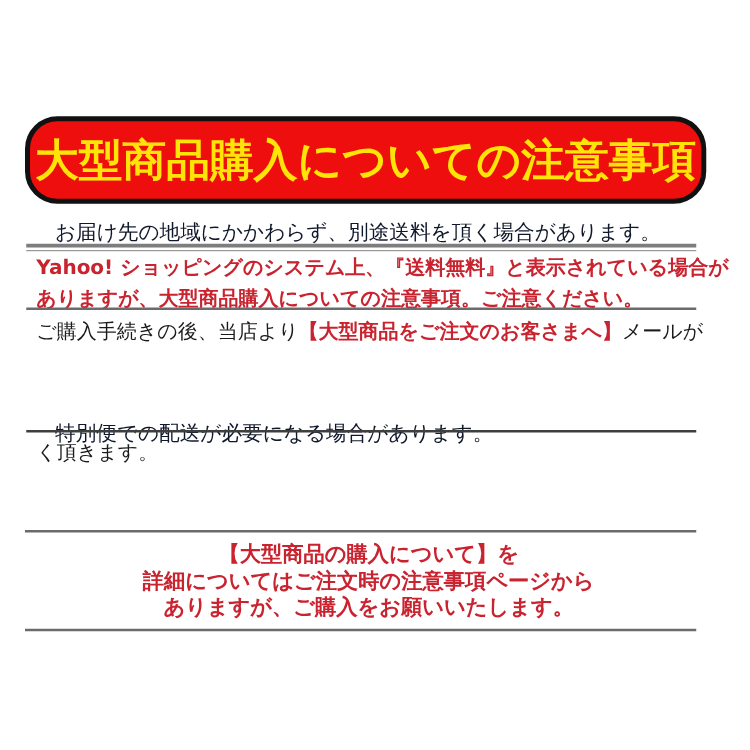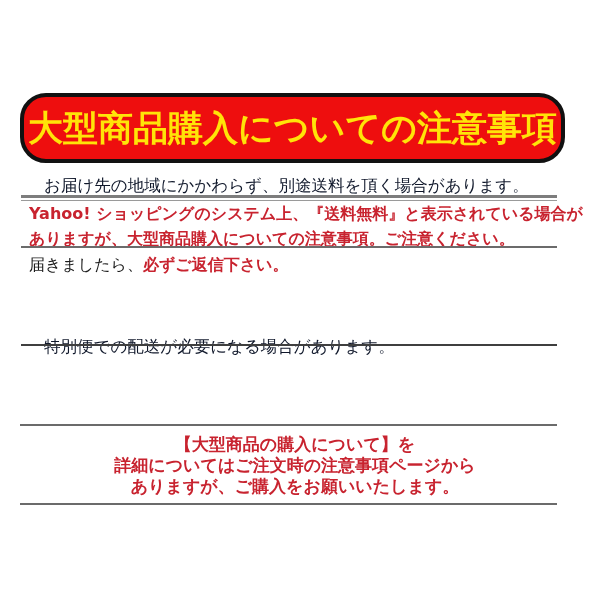--- a/index.html
+++ b/index.html
@@ -105,29 +105,30 @@
 
 <div class="para yahoo-note">
   <span class="line">Yahoo! ショッピングのシステム上、『送料無料』と表示されている場合が</span>
   <span class="line">ありますが、大型商品購入についての注意事項。ご注意ください。</span>
 </div>
 
 <div class="rule rule-2"></div>
 
 <div class="para mail-note">
   <span class="line">
-    <span>届きましたら、</span><span class="red">必ずご返信下さい。</span>
+    <span>ご購入手続きの後、当店より</span><span class="red">【大型商品をご注文のお客さまへ】</span><span>メールが</span>
   </span>
 </div>
 
 <div class="h-black h2">特別便での配送が必要になる場合があります。</div>
 
 <div class="rule rule-3"></div>
 
 <div class="para delivery-note">
+  <span class="line">く頂きます。</span>
 </div>
 
 <div class="rule rule-4"></div>
 
 <div class="footer-note">
   <span class="line">【大型商品の購入について】を</span>
   <span class="line">詳細についてはご注文時の注意事項ページから</span>
   <span class="line">ありますが、ご購入をお願いいたします。</span>
 </div>
 

